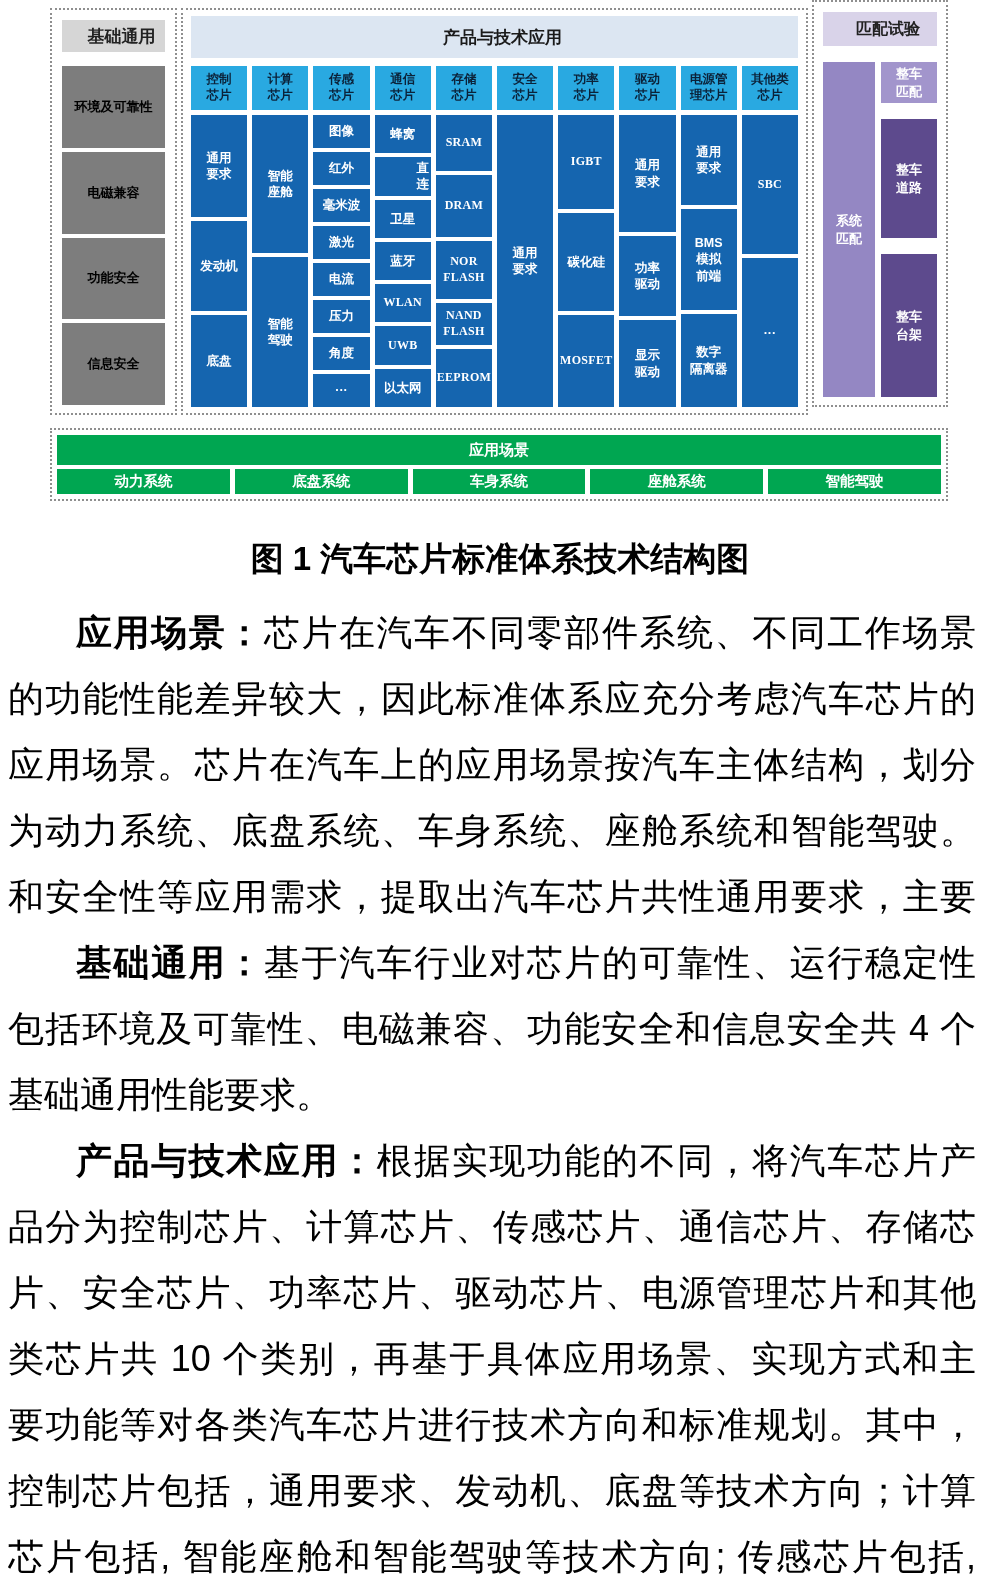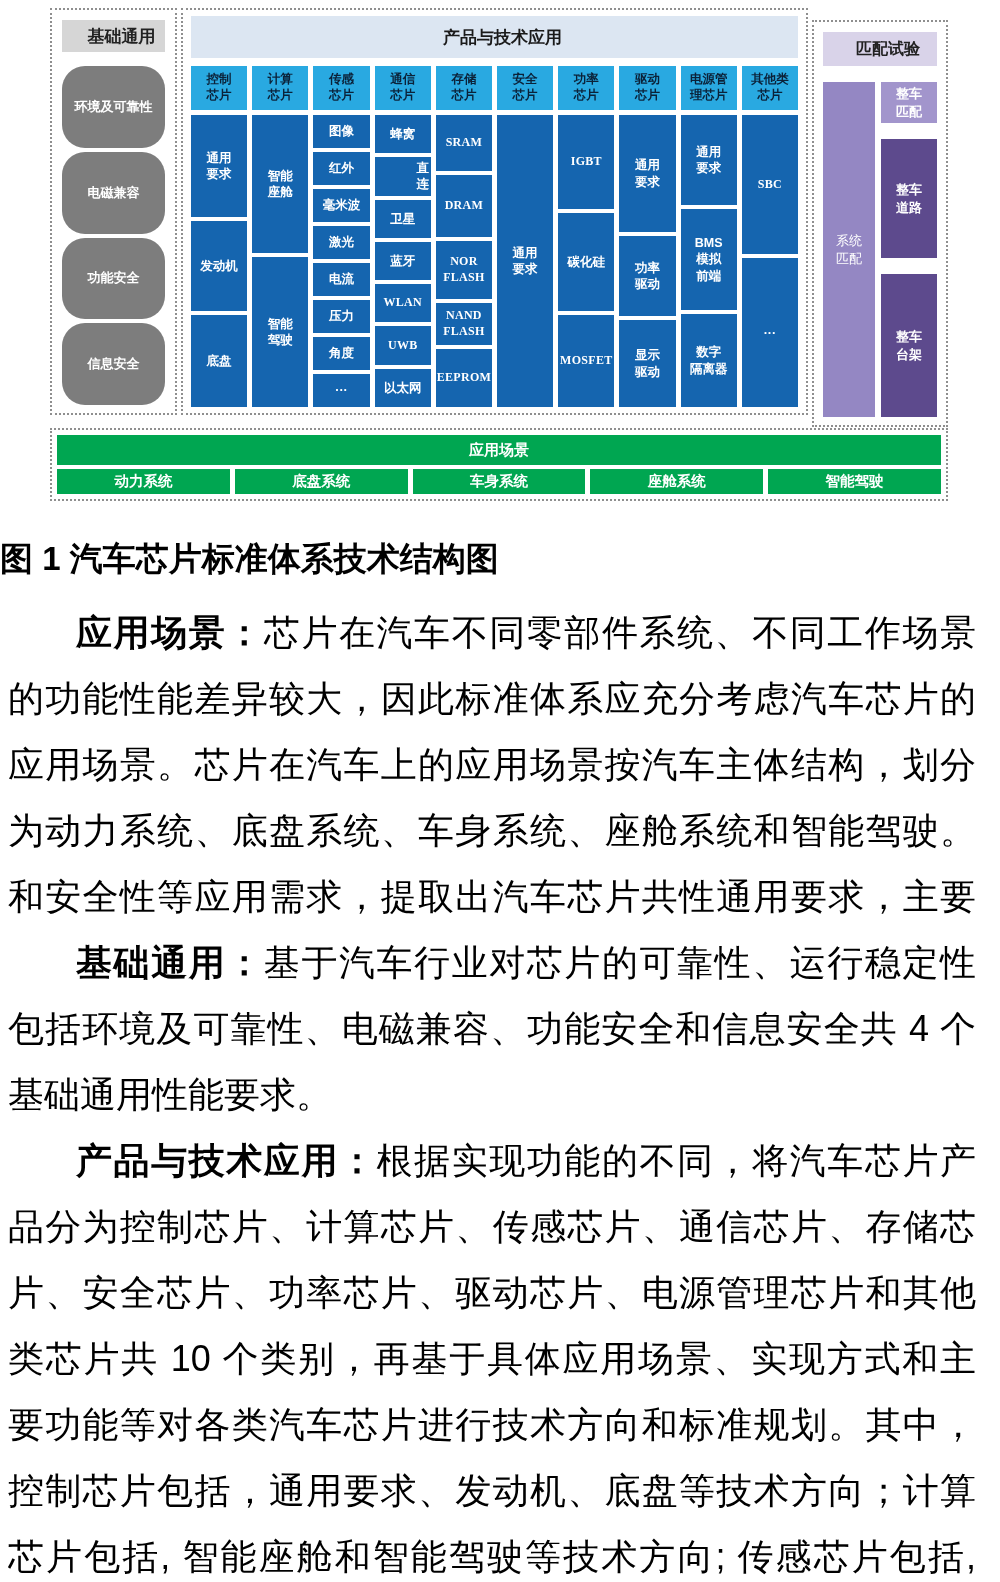--- a/index.html
+++ b/index.html
@@ -13,37 +13,37 @@
   }
   
   .figure{position:relative;width:1000px;height:500px;}
   .dbox{
     position:absolute;box-sizing:border-box;
     border:2px dotted #8f8f8f;background:#fff;
     display:flex;flex-direction:column;
   }
   .box-left  {left:50px; top:8px;  width:127px;height:407px;padding:10px 10px 8px 10px;}
   .box-mid   {left:181px;top:8px;  width:627px;height:407px;padding:6px 8px;}
-  .box-right {left:812px;top:20px;  width:136px;height:407px;padding:10px 9px 8px 9px;}
+  .box-right {left:812px;top:0;  width:136px;height:407px;padding:10px 9px 8px 9px;}
   .box-bottom{left:50px; top:428px;width:898px;height:73px; padding:5px;}
 
   .panel-header{
     display:flex;align-items:center;justify-content:center;
     font-weight:bold;text-align:center;flex:none;padding-left:16px;
   }
   .hdr-gray {background:var(--grayheader,#d6d6d6);height:32px;margin-bottom:14px;font-size:17px;color:#222;}
   .hdr-blue {background:var(--paleblue,#dce6f2); height:42px;margin-bottom:8px; font-size:17px;color:#1a1a1a;}
   .hdr-purp {background:var(--lavender,#d9d3e9); height:34px;margin-bottom:16px;font-size:16px;color:#222;}
 
   
   .gray-cells{flex:1;display:flex;flex-direction:column;gap:4px;}
   .gray-cell{
-    flex:1;background:var(--graycell,#7d7d7d);color:#ffffff;
-    display:flex;align-items:center;justify-content:center;
-    font-size:13px;font-weight:bold;text-align:center;border-radius:23px;
+    flex:1;background:var(--graycell,#7d7d7d);color:#000000;
+    display:flex;align-items:center;justify-content:center;
+    font-size:13px;font-weight:bold;text-align:center;
   }
 
   
   .columns{flex:1;display:flex;gap:5px;min-height:0;}
   .col{flex:1;display:flex;flex-direction:column;min-width:0;}
   .col-header{
     flex:none;height:44px;background:var(--cyan,#29a9e1);
     color:var(--colheadertext,#0b2239);font-weight:bold;font-size:12.5px;
     display:flex;align-items:center;justify-content:center;
     text-align:center;white-space:pre-line;line-height:1.25;
@@ -56,21 +56,21 @@
     font-size:12.5px;font-weight:bold;text-align:center;
     white-space:pre-line;line-height:1.3;
   }
   .cell.latin{font-family:"Liberation Serif","DejaVu Serif",serif;font-size:12px;letter-spacing:.3px;}
 
   
   .match-body{flex:1;display:flex;gap:6px;min-height:0;}
   .match-left{
     width:52px;background:var(--purplelight,#9487c3);color:#fff;
     display:flex;align-items:center;justify-content:center;
-    font-size:13px;font-weight:normal;text-align:right;white-space:pre-line;line-height:1.35;
+    font-size:13px;font-weight:bold;text-align:right;white-space:pre-line;line-height:1.35;
   }
   .match-right{flex:1;display:flex;flex-direction:column;gap:16px;min-height:0;}
   .mr-cell{
     background:var(--purpledark,#5d4a8d);color:#fff;
     flex-basis:0;min-height:0;
     display:flex;align-items:center;justify-content:center;
     font-size:13px;font-weight:bold;text-align:center;white-space:pre-line;line-height:1.35;
   }
   .mr-cell.light{background:var(--purplelighter,#a295cc);}
 
@@ -82,21 +82,21 @@
   }
   .scen-cells{flex:1;display:flex;gap:5px;margin-top:4px;min-height:0;}
   .scen-cell{
     flex:1;background:var(--green,#00a651);color:#fff;
     display:flex;align-items:center;justify-content:center;
     font-size:14.5px;font-weight:bold;
   }
 
   
   .caption{
-    margin-top:40px;text-align:left;
+    margin-top:40px;text-align:center;
     font-size:33px;line-height:38px;font-weight:bold;color:#000;
   }
   .bodytext{margin:22px 24px 0 8px;width:968px;}
   .line{
     font-size:36px;line-height:66px;height:66px;color:#000;
     text-align:justify;text-align-last:justify;
     overflow:hidden;
   }
   .line.no-fill{text-align-last:left;}
   .line.indent{text-indent:68px;}

